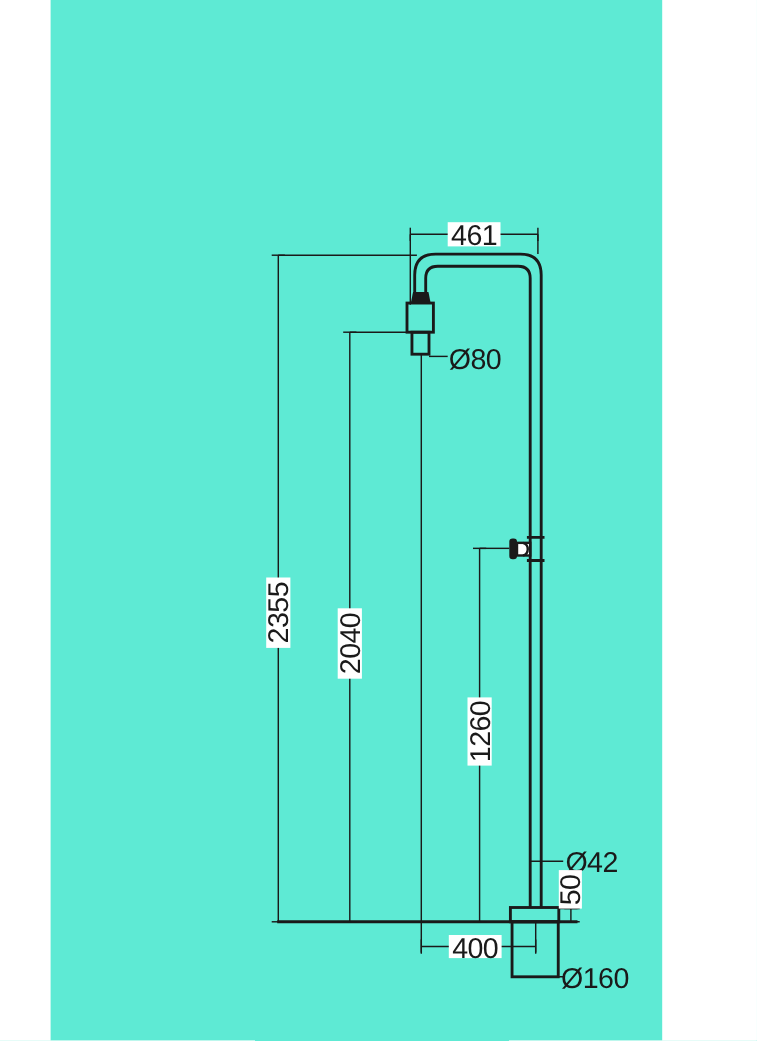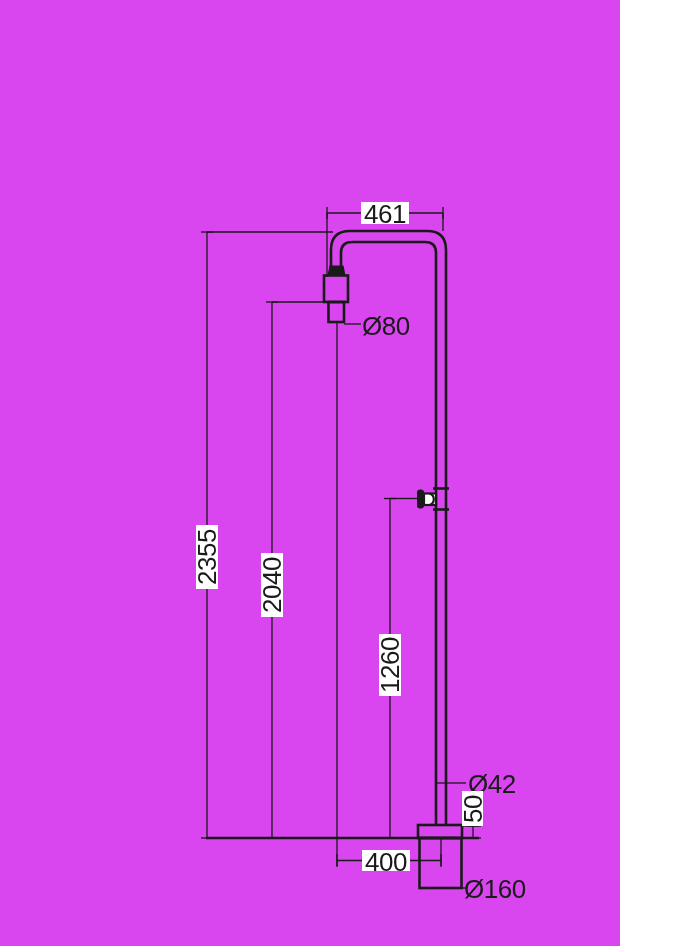--- a/index.html
+++ b/index.html
@@ -3,24 +3,25 @@
 <meta charset="utf-8">
 <style>
   html, body {
     margin: 0;
     padding: 0;
     background: #ffffff;
     font-family: "Liberation Sans", sans-serif;
   }
   .page {
     position: relative;
-    width: 620px;
+    width: 556px;
     height: 946px;
-    background: #d946ef;
+    background: #5eead4;
     overflow: hidden;
+    margin-left: 46px;
   }
   svg text {
     font-family: "Liberation Sans", sans-serif;
     font-size: 26px;
     letter-spacing: -0.5px;
     fill: #1a1a1a;
     stroke: none;
   }
 </style>
 </head>

